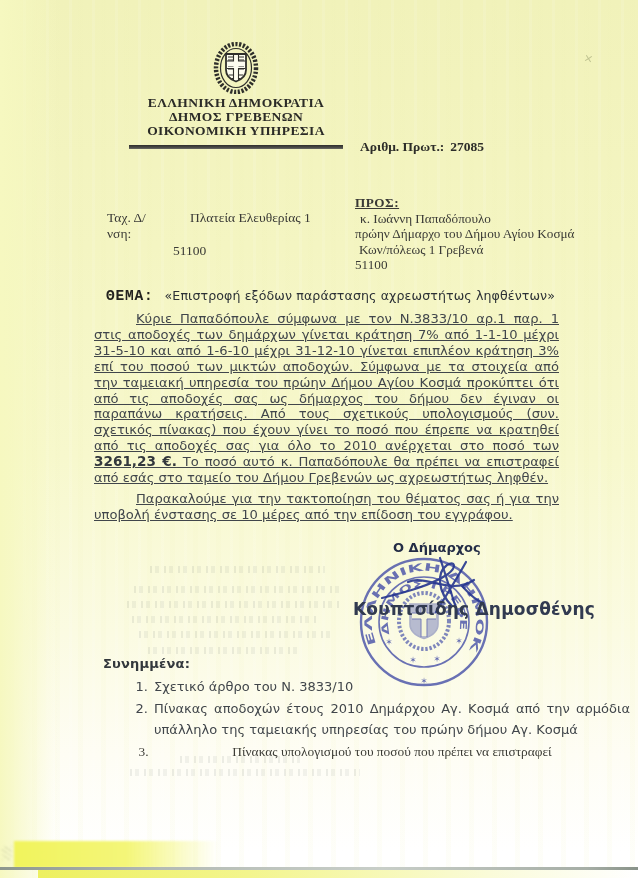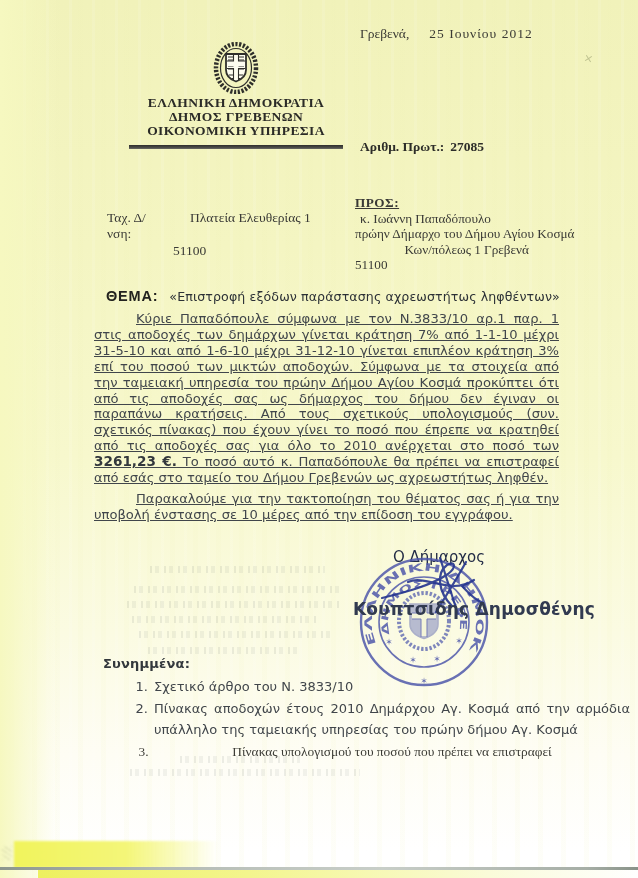--- a/index.html
+++ b/index.html
@@ -37,34 +37,34 @@
   
   .sender{position:absolute;left:107px;top:210px;font-family:"Liberation Serif",serif;font-size:13.5px;color:#3a3a36;}
   .sender-row{display:flex;}
   .sender-label{width:55px;}
   .sender-val{margin-left:28px;}
   .sender-zip{margin-left:66px;line-height:17px;}
 
   .recipient{position:absolute;left:355px;top:195px;font-family:"Liberation Serif",serif;font-size:13.2px;color:#3a3a36;line-height:15.6px;}
   .recipient .label{font-weight:bold;text-decoration:underline;letter-spacing:.5px;}
   .recipient .r1{padding-left:5px;}
-  .recipient .r3{padding-left:4px;text-align:center;}
+  .recipient .r3{padding-left:4px;}
 
   
   .subject{position:absolute;left:106px;top:288px;display:flex;gap:11px;align-items:baseline;}
-  .subject .label{font-family:Liberation Sans, sans-serif;font-weight:bold;font-size:14.5px;letter-spacing:.8px;color:#23231f;}
+  .subject .label{font-family:Liberation Mono, monospace;font-weight:bold;font-size:14.5px;letter-spacing:.8px;color:#23231f;}
   .subject .text{font-weight:normal;font-size:12.6px;color:#2c3136;letter-spacing:.1px;}
 
   .body-text{position:absolute;left:94px;top:311px;width:465px;color:#41464b;font-size:13.1px;line-height:15.9px;text-align:justify;}
   .body-text p{margin:0;text-indent:42px;text-decoration:underline;}
   .body-text p + p{margin-top:5px;}
   .amount{font-weight:bold;font-size:13.6px;color:#33383d;}
 
   
-  .sig-title{position:absolute;left:393px;top:540px;font-weight:normal;font-size:15px;color:#232c46;margin-top:8px;}
+  .sig-title{position:absolute;left:393px;top:540px;font-weight:bold;font-size:13px;color:#232c46;}
   .stamp-svg{position:absolute;left:351px;top:549px;opacity:.85;}
   .sig-svg{position:absolute;left:378px;top:552px;}
   .sig-name{position:absolute;left:353px;top:599px;font-weight:bold;font-size:17px;color:#313a50;letter-spacing:.2px;}
 
   
   .attach-heading{position:absolute;left:103px;top:656px;font-weight:bold;font-size:13px;color:#33383c;letter-spacing:.2px;}
   .attach-list{position:absolute;left:130px;top:676px;width:478px;margin:0;padding:0 0 0 22px;color:#41464b;font-size:13px;line-height:21.5px;}
   .attach-list li{margin:0;padding-left:2px;text-align:justify;}
   .attach-list li.serif{font-family:"Liberation Serif",serif;font-size:13.4px;color:#3c3c36;text-align:center;}
 
@@ -77,24 +77,20 @@
 
 <div class="page">
 
   <div class="edge-left"></div>
   <div class="corner-yellow"></div>
   <div class="bottom-line"></div>
   <div class="bottom-band"></div>
   <div class="pencil-x">×</div>
   <div class="smudge"></div>
 
-  <div class="dateline">
-    <span class="d1">Γρεβενά,</span>
-    <span class="d2">25 Ιουνίου  2012</span>
-  </div>
   <div class="protline">
     <span>Αριθμ. Πρωτ.:</span>
     <span>27085</span>
   </div>
 
   <div class="letterhead">
     <svg class="emblem" width="58" height="52" viewBox="0 0 58 52">
       <ellipse cx="29" cy="26" rx="20" ry="24" fill="none" stroke="#2f2f2b" stroke-width="4.5" stroke-dasharray="2.2 1.6"></ellipse>
       <ellipse cx="29" cy="26" rx="15.5" ry="19.5" fill="none" stroke="#2f2f2b" stroke-width="1.2"></ellipse>
       <path d="M19 12 h20 v16 q0 8 -10 11.5 q-10 -3.5 -10 -11.5 z" fill="#fdfdf0" stroke="#2f2f2b" stroke-width="1.8"></path>

